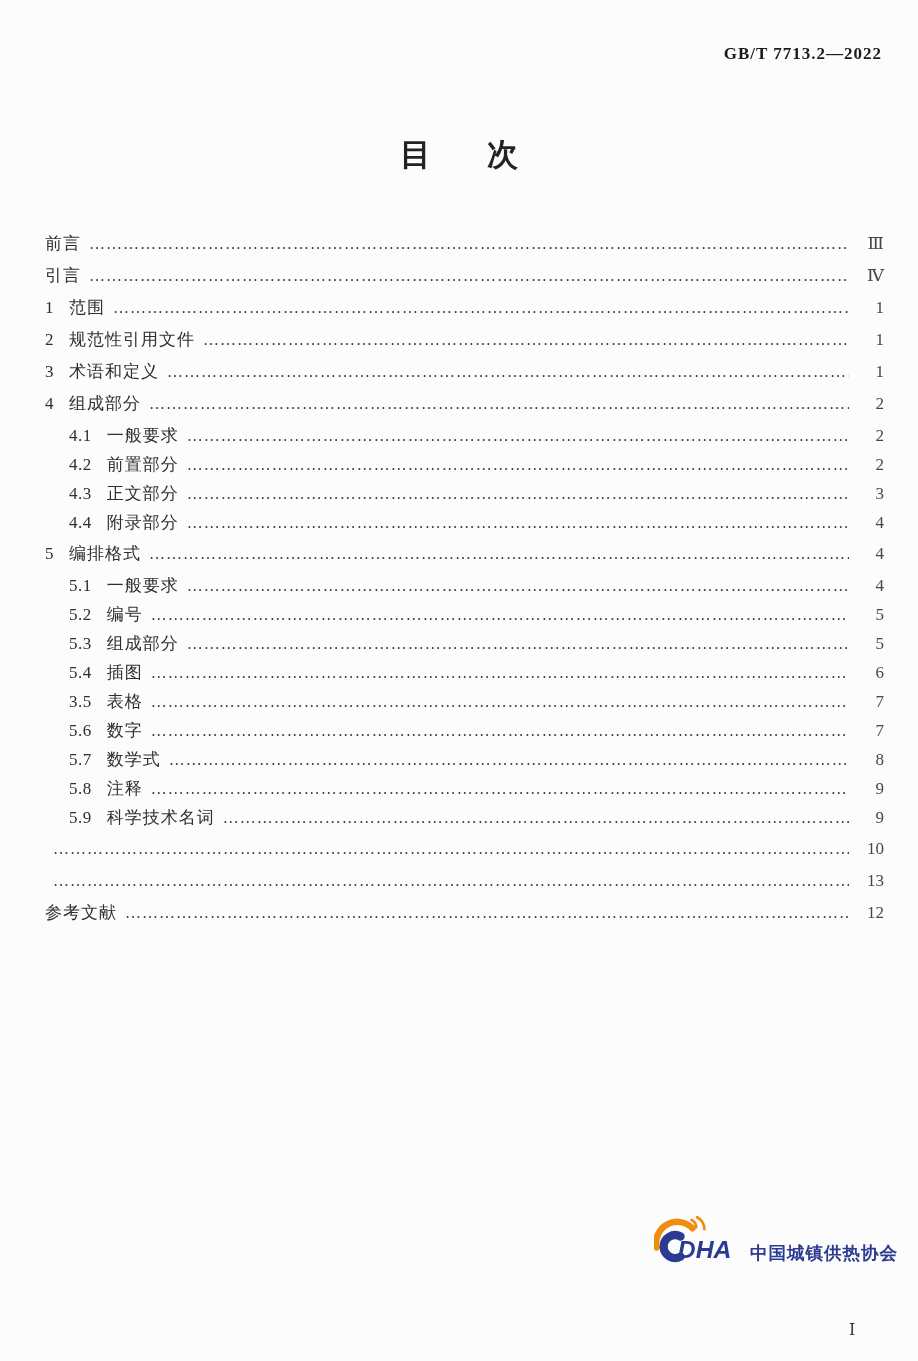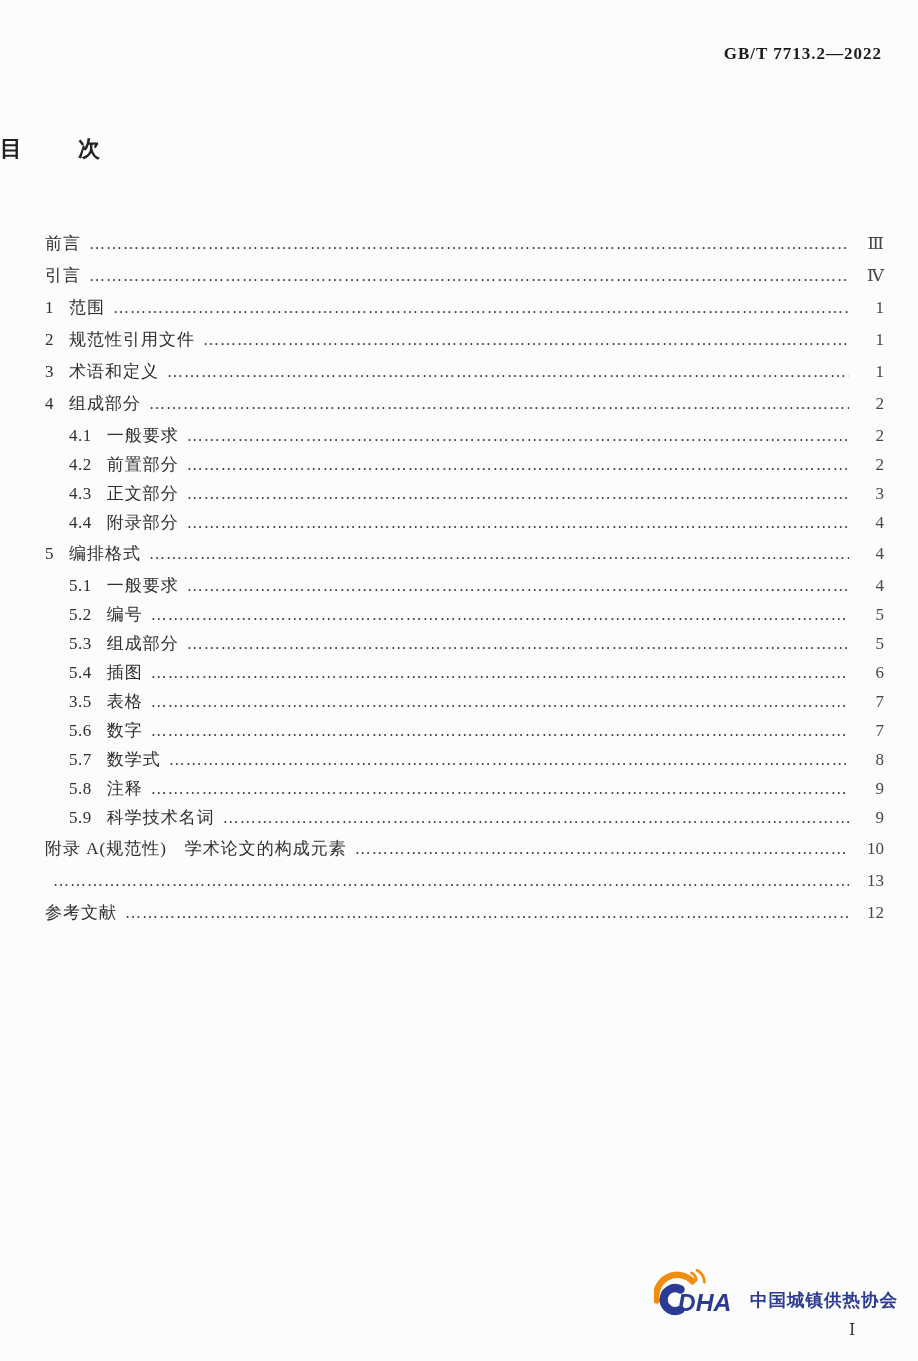--- a/index.html
+++ b/index.html
@@ -17,22 +17,22 @@
     font-size: 17px;
     font-weight: bold;
     letter-spacing: 1px;
     color: #1b1b1b;
     text-align: center;
   }
   .doc-title {
     position: absolute;
     top: 134px; left: 0;
     width: 100%;
-    text-align: left;
-    font-size: 22px;
+    text-align: center;
+    font-size: 31px;
     font-weight: bold;
     color: #222;
   }
   .doc-title .t2 { margin-left: 56px; }
   .toc {
     position: absolute;
     top: 227px; left: 45px; right: 34px;
   }
   .toc-row {
     display: flex;
@@ -54,33 +54,33 @@
     letter-spacing: 1px;
     font-size: 16px;
   }
   .toc-page {
     min-width: 26px;
     text-align: right;
     color: #474747;
   }
   .footer-logo {
     position: absolute;
-    top: 1269px; right: 20px;
+    top: 1216px; right: 20px;
     display: flex;
-    align-items: center;
+    align-items: flex-start;
   }
   .logo-mark { width: 88px; height: 52px; }
   .org-name {
     font-family: "Liberation Sans", "DejaVu Sans", sans-serif;
     font-size: 17.5px;
     font-weight: bold;
     color: #2b3a92;
     letter-spacing: 1px;
     margin-left: 8px;
-    margin-top: 10px;
+    margin-top: 25px;
   }
   .page-num {
     position: absolute;
     left: 849px; top: 1320px;
     font-size: 16px;
     color: #333;
     z-index: 5;
   }
 </style>
 </head>
@@ -208,21 +208,20 @@
     <span class="toc-page">9</span>
   </div>
     <div class="toc-row lvl1">
     <span class="toc-num">5.9</span>
     <span class="toc-title">科学技术名词</span>
     <span class="leader">………………………………………………………………………………………………………………………………………………………………</span>
     <span class="toc-page">9</span>
   </div>
     <div class="toc-row lvl0">
 
-    <span class="toc-title">附录 A(规范性)　学术论文的构成元素</span>
     <span class="leader">………………………………………………………………………………………………………………………………………………………………</span>
     <span class="toc-page">10</span>
   </div>
     <div class="toc-row lvl0">
 
     <span class="leader">………………………………………………………………………………………………………………………………………………………………</span>
     <span class="toc-page">13</span>
   </div>
     <div class="toc-row lvl0">
 

